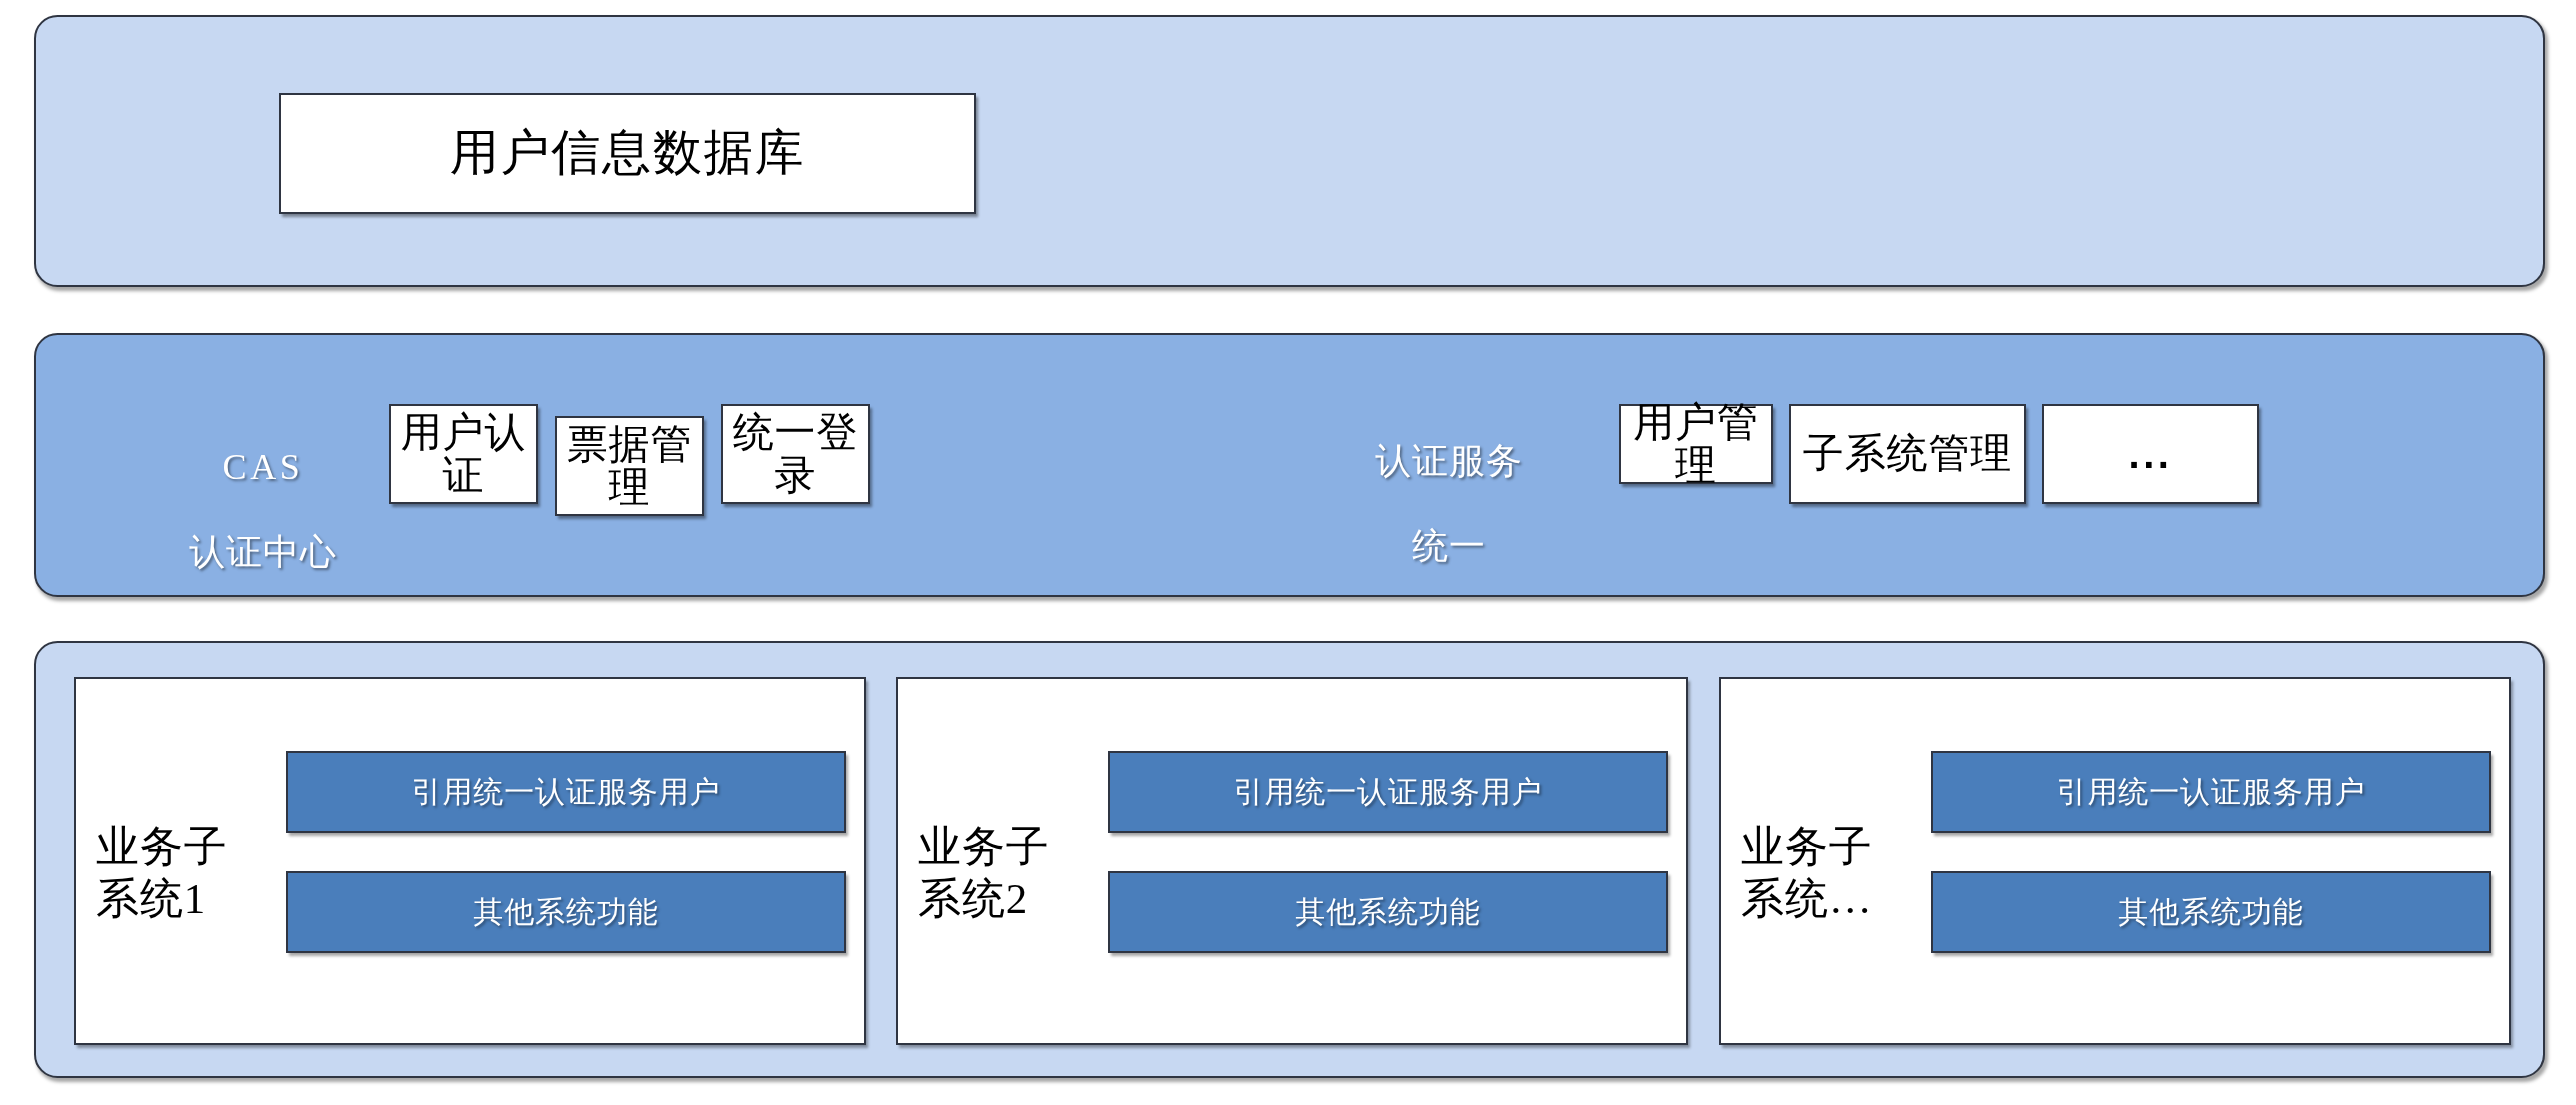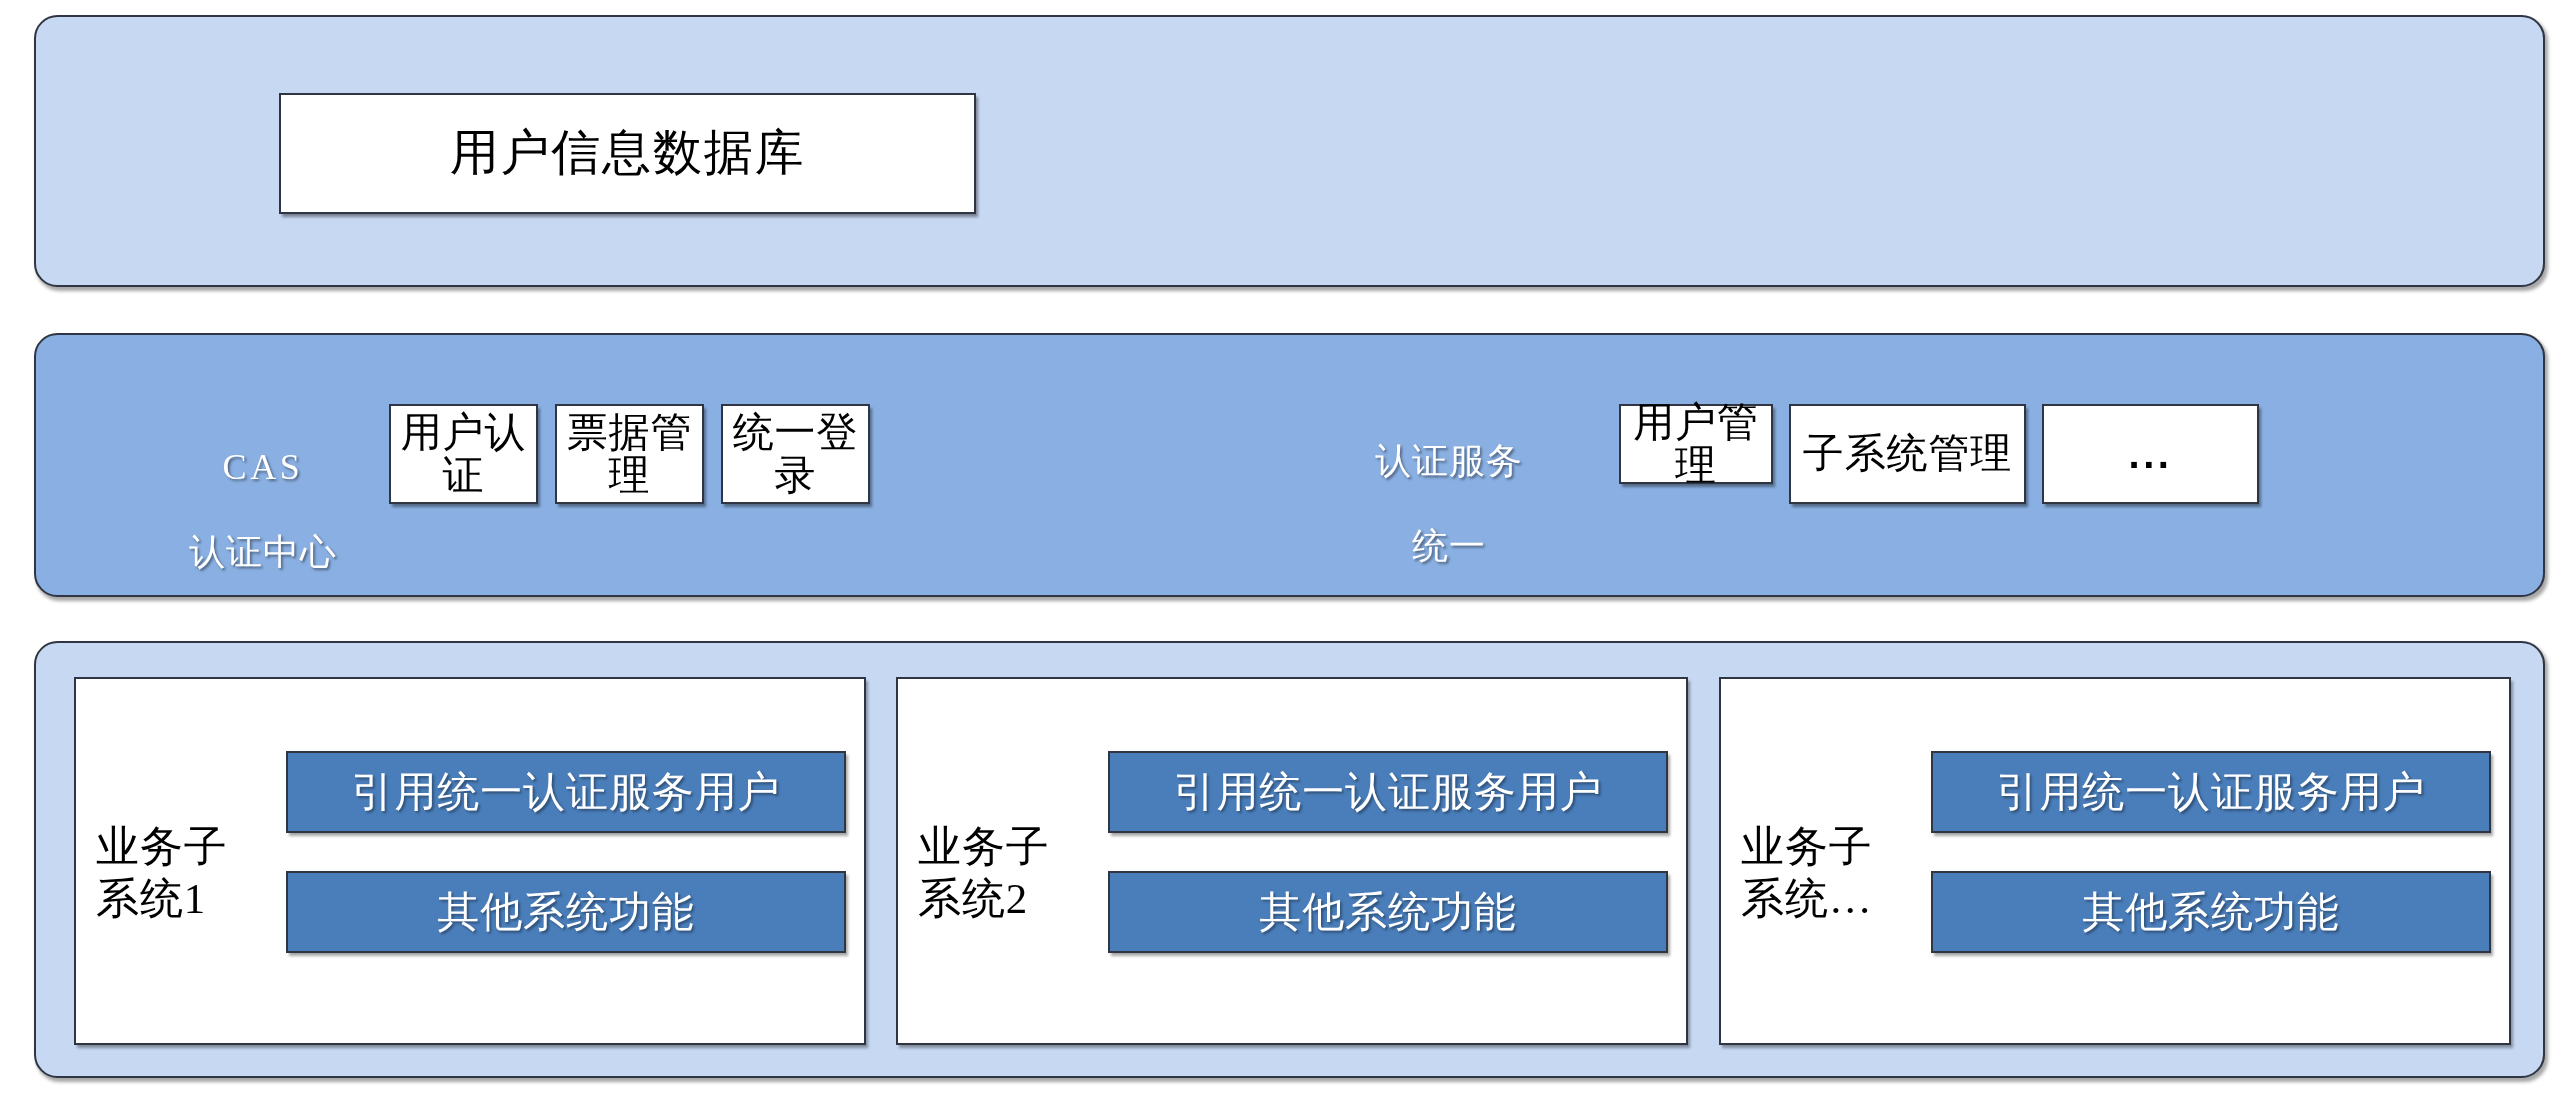--- a/index.html
+++ b/index.html
@@ -101,21 +101,21 @@
   }
   .sub-blue {
     position: absolute;
     box-sizing: border-box;
     background: #4a7ebb;
     border: 2.7px solid #2f3542;
     color: #ffffff;
     display: flex;
     align-items: center;
     justify-content: center;
-    font-size: 42px;
+    font-size: 30px;
     letter-spacing: 0.9px;
     text-shadow: 1.8px 1.8px 2.7px rgba(0,0,0,0.40);
     box-shadow: 2.7px 3.6px 2.7px rgba(0,0,0,0.35);
     white-space: nowrap;
   }
 </style>
 </head>
 <body>
 
 <div id="diagram">
@@ -128,21 +128,21 @@
 
   <div class="band band-cas" style="left:34px; top:333px; width:2511px; height:264px;">
 
     <div class="cas-label" style="left:114px; top:69px; width:226px;">
       <div class="latin">CAS</div>
       <div>认证中心</div>
     </div>
 
     <div class="wbox svc-box" style="left:353px; top:69px; width:149px; height:100px;">用户认证</div>
 
-    <div class="wbox svc-box" style="left:519px; top:69px; width:149px; height:100px;">票据管理</div>
+    <div class="wbox svc-box" style="left:519px; top:81px; width:149px; height:100px;">票据管理</div>
 
     <div class="wbox svc-box" style="left:685px; top:69px; width:149px; height:100px;">统一登录</div>
 
     <div class="cas-label" style="left:1286px; top:63px; width:254px;">
       <div>认证服务</div>
       <div>统一</div>
     </div>
 
     <div class="wbox svc-box" style="left:1583px; top:69px; width:154px; height:80px;">用户管理</div>
 

